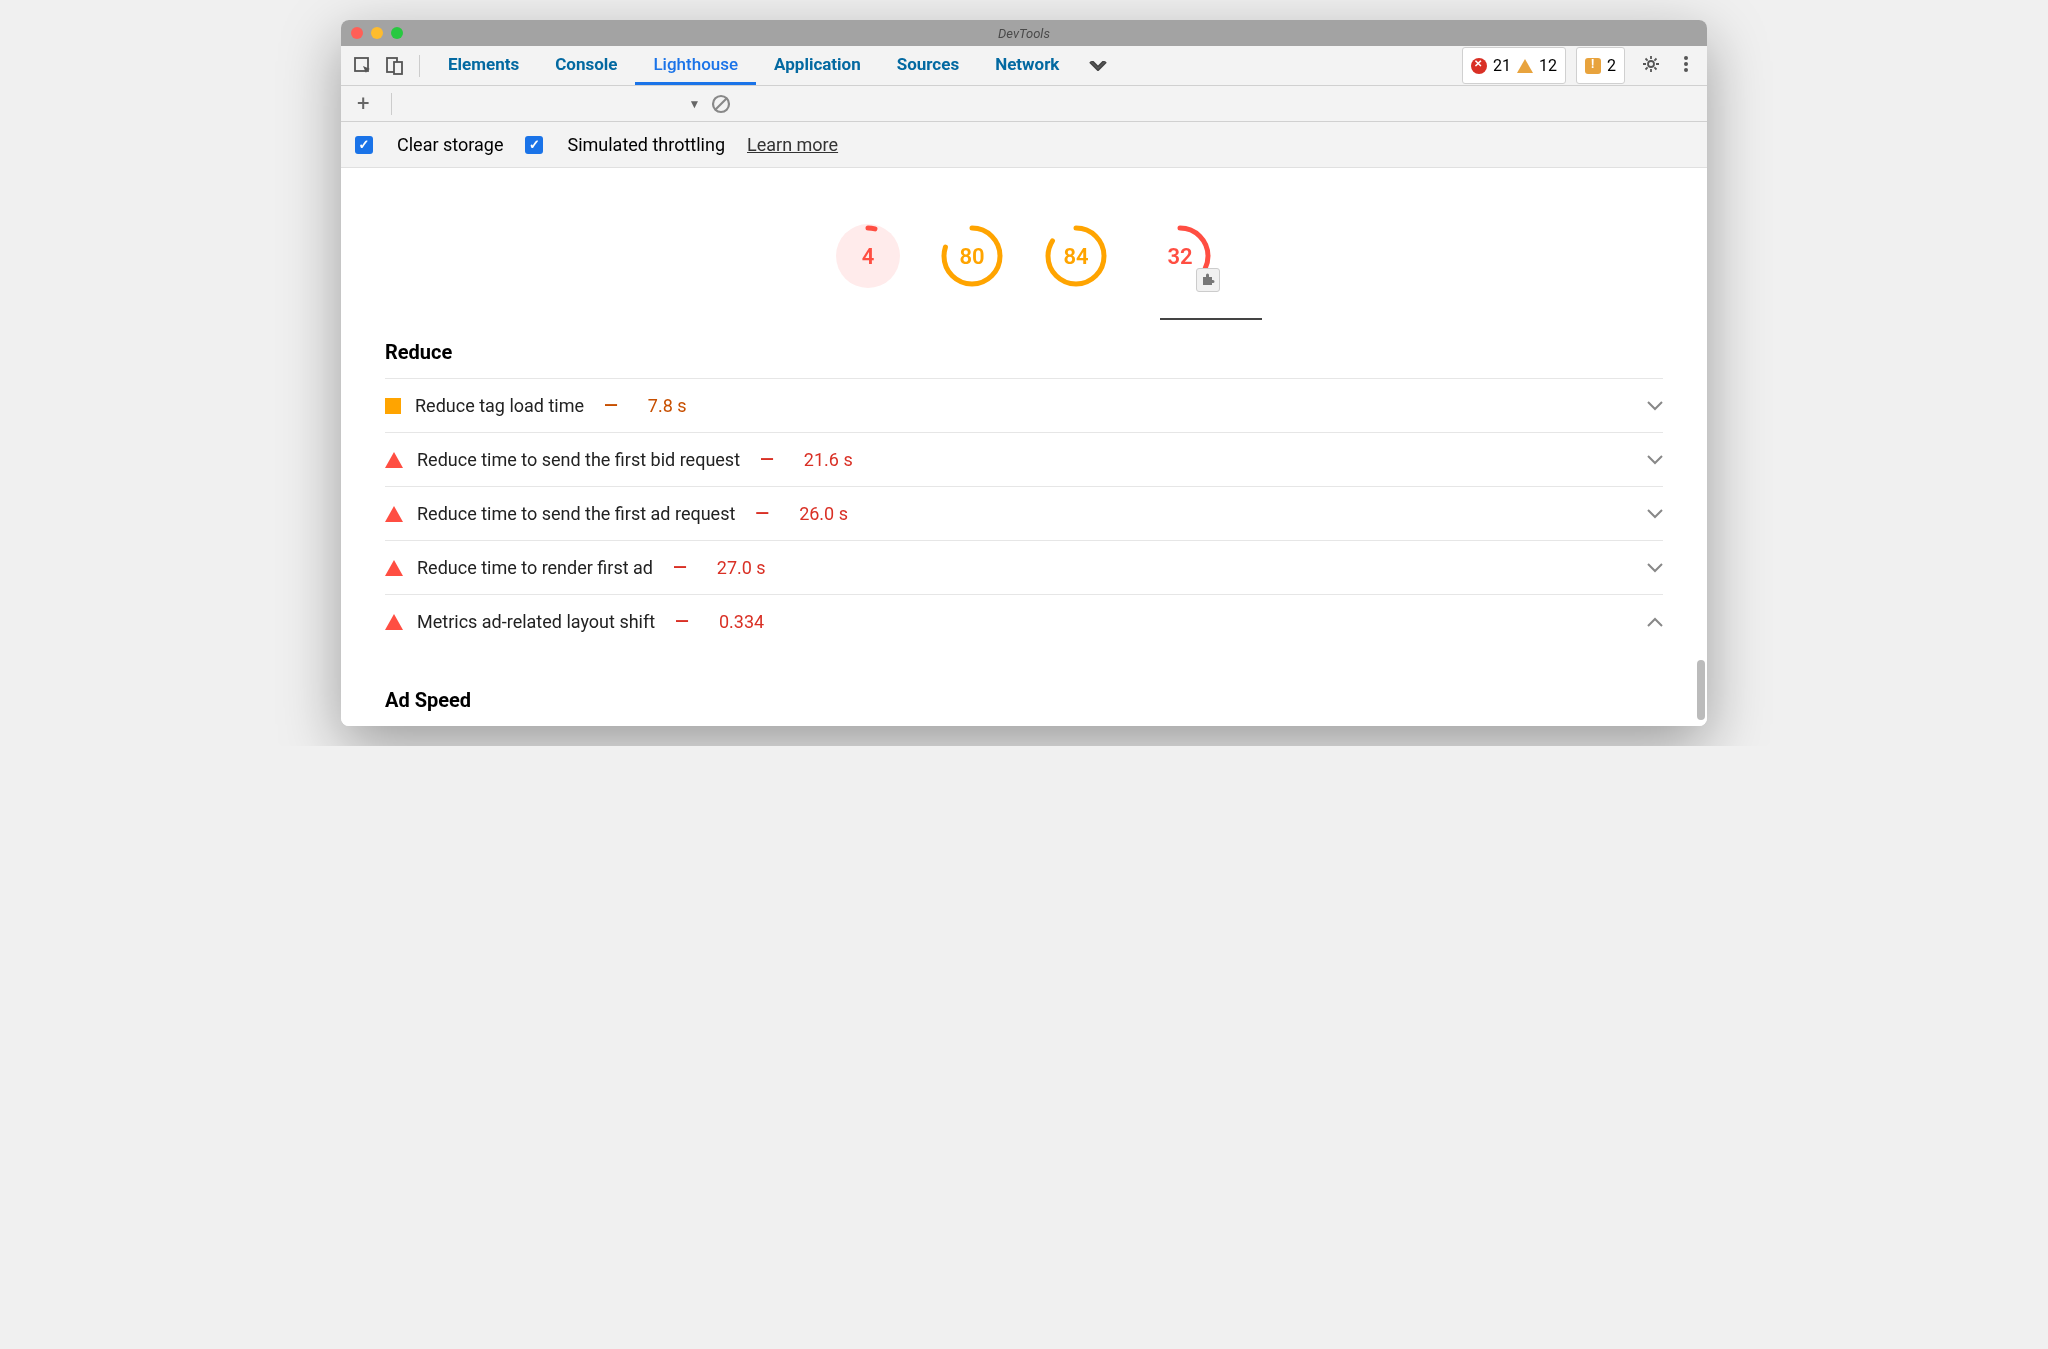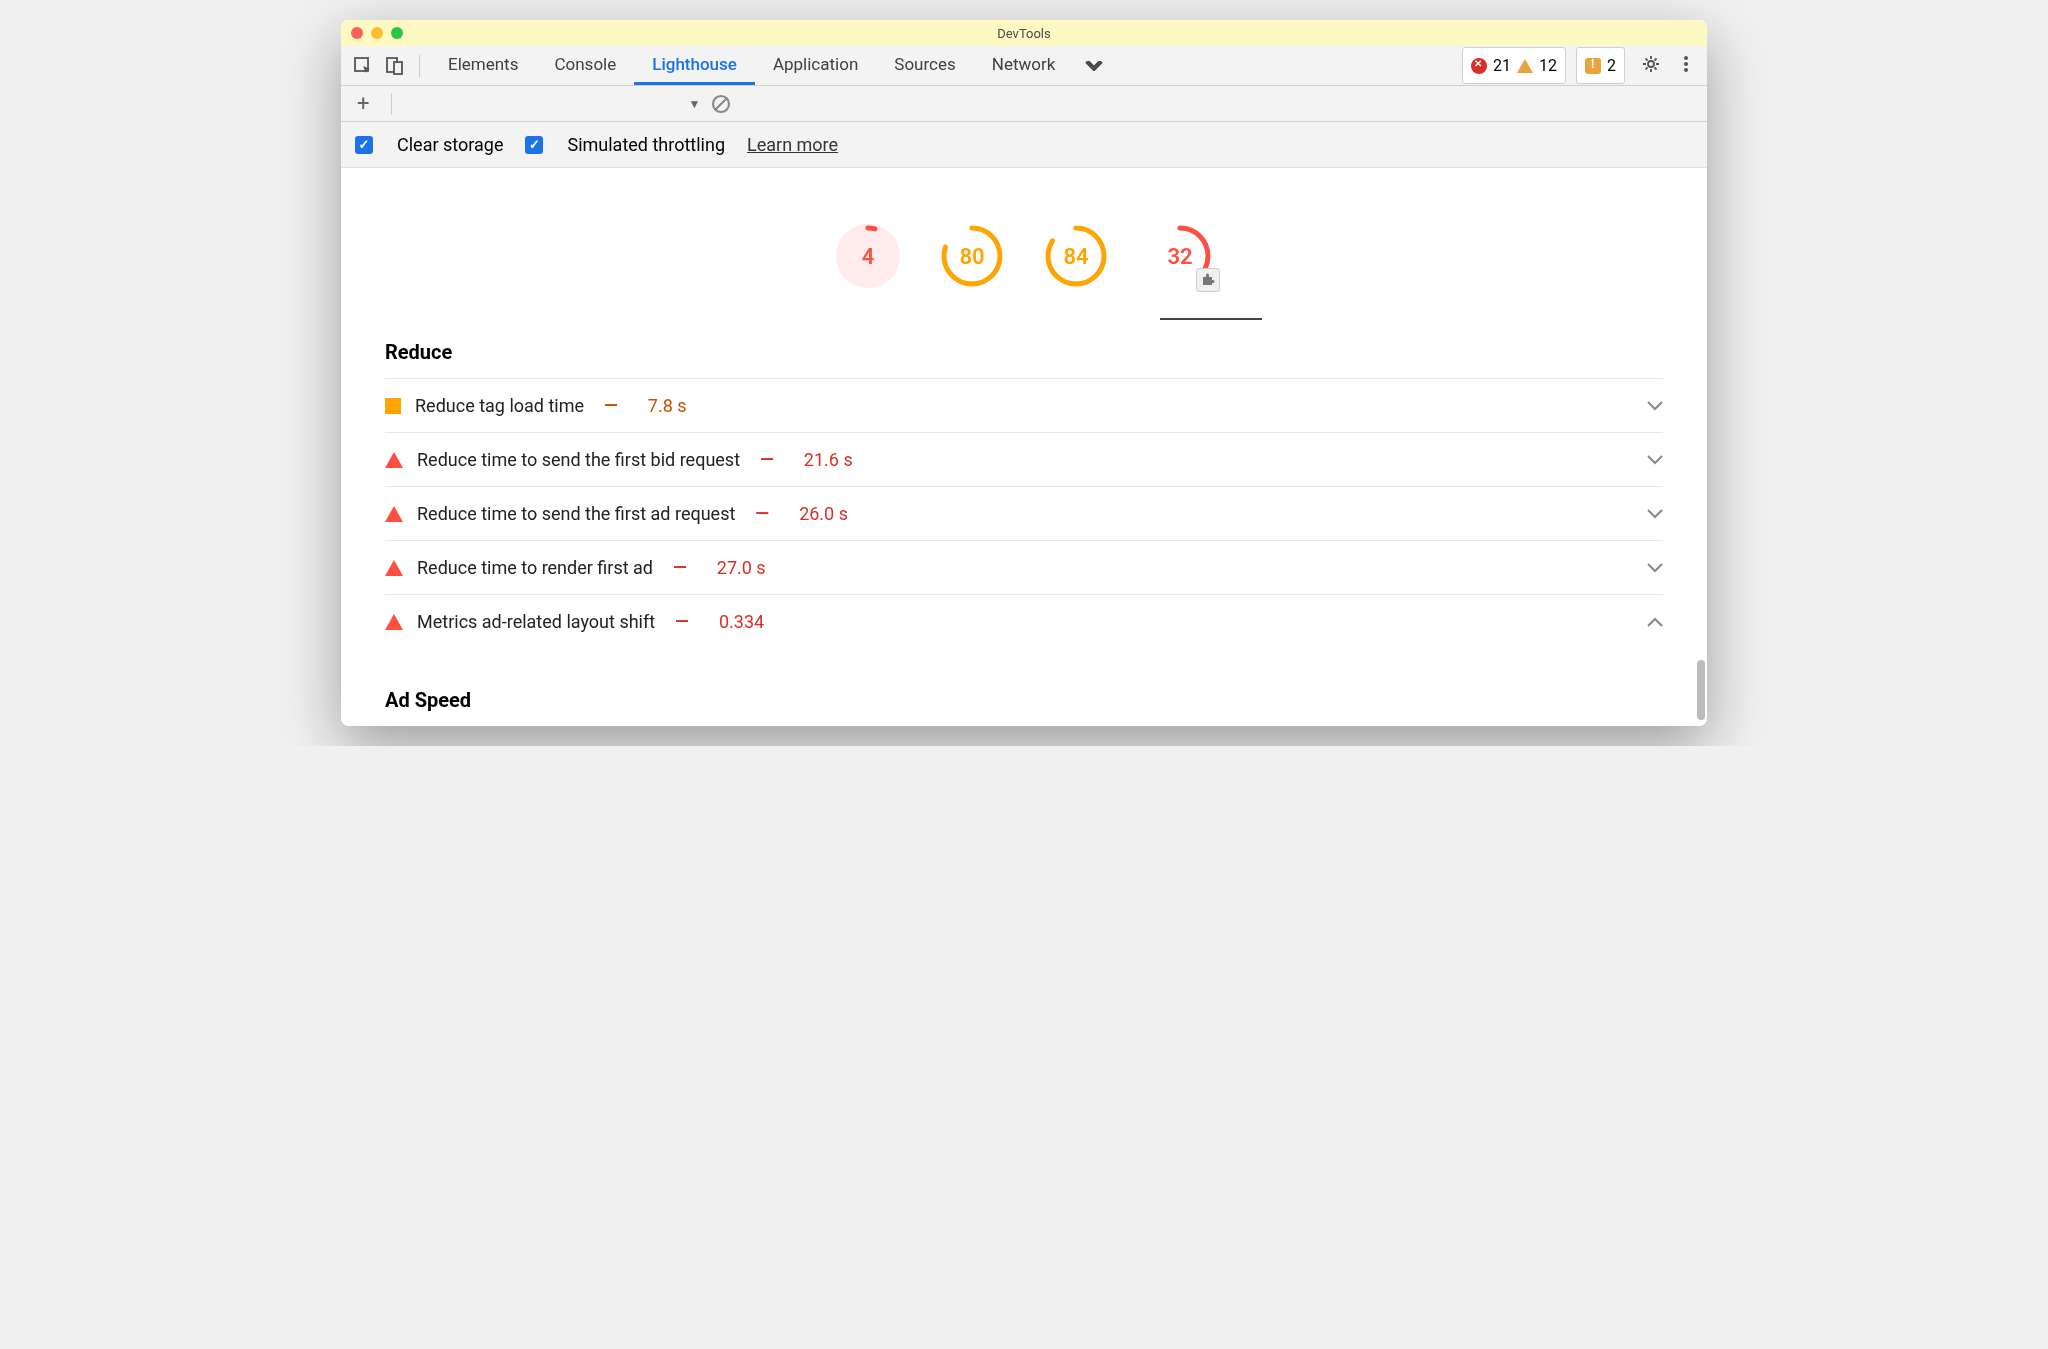--- a/index.html
+++ b/index.html
@@ -10,26 +10,27 @@
     }
     .window {
       width: 1366px;
       margin: 0 auto;
       background: #fff;
       border-radius: 8px;
       box-shadow: 0 20px 60px rgba(0,0,0,0.35);
       overflow: hidden;
     }
     .titlebar {
-      background: #fef9c3;
+      background: #a3a3a3;
       height: 26px;
       display: flex;
       align-items: center;
       padding: 0 10px;
       position: relative;
+      font-style: italic;
     }
     .traffic-lights { display: flex; gap: 8px; }
     .traffic-light { width: 12px; height: 12px; border-radius: 50%; }
     .tl-red { background: #ff5f57; }
     .tl-yellow { background: #febc2e; }
     .tl-green { background: #28c840; }
     .titlebar-title {
       position: absolute;
       left: 50%;
       transform: translateX(-50%);
@@ -50,23 +51,24 @@
       display: flex; align-items: center; justify-content: center;
       cursor: pointer;
     }
     .vbar { width: 1px; height: 22px; background: #ccc; margin: 0 6px; }
     .tabs { display: flex; gap: 0; flex: 1; align-items: stretch; height: 100%; }
     .tab {
       padding: 0 18px;
       display: flex;
       align-items: center;
       font-size: 17px;
-      color: #404040;
+      color: #0369a1;
       cursor: pointer;
       border-bottom: 3px solid transparent;
+      font-weight: bold;
     }
     .tab.active {
       color: #1a73e8;
       border-bottom-color: #1a73e8;
       font-weight: 500;
     }
     .more-icon {
       color: #555; cursor: pointer; padding: 0 12px;
       display: flex; align-items: center; font-weight: bold;
     }

